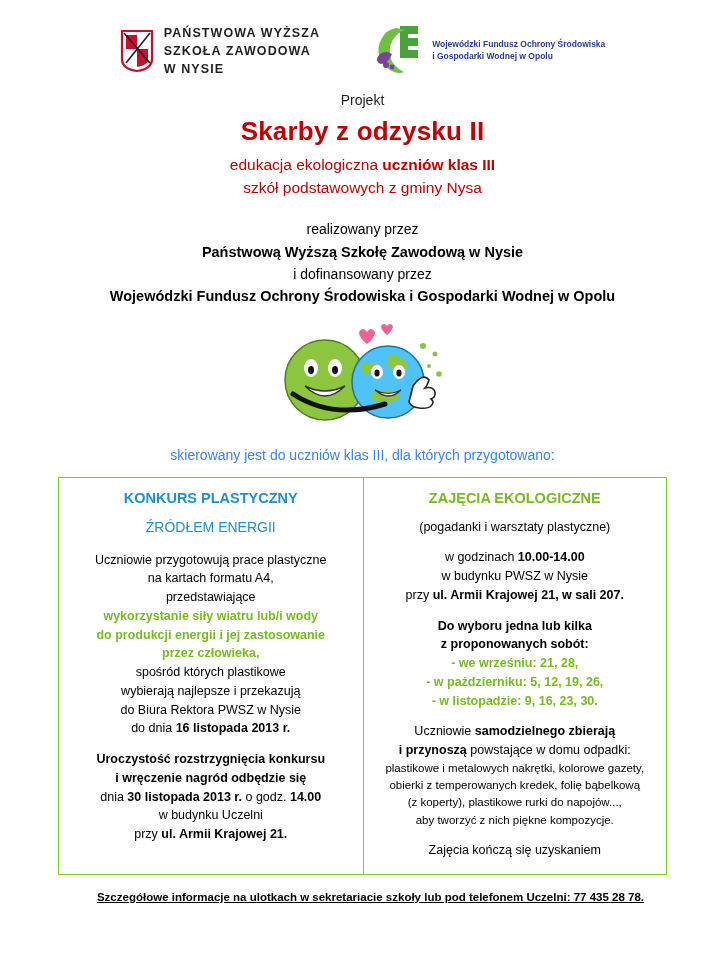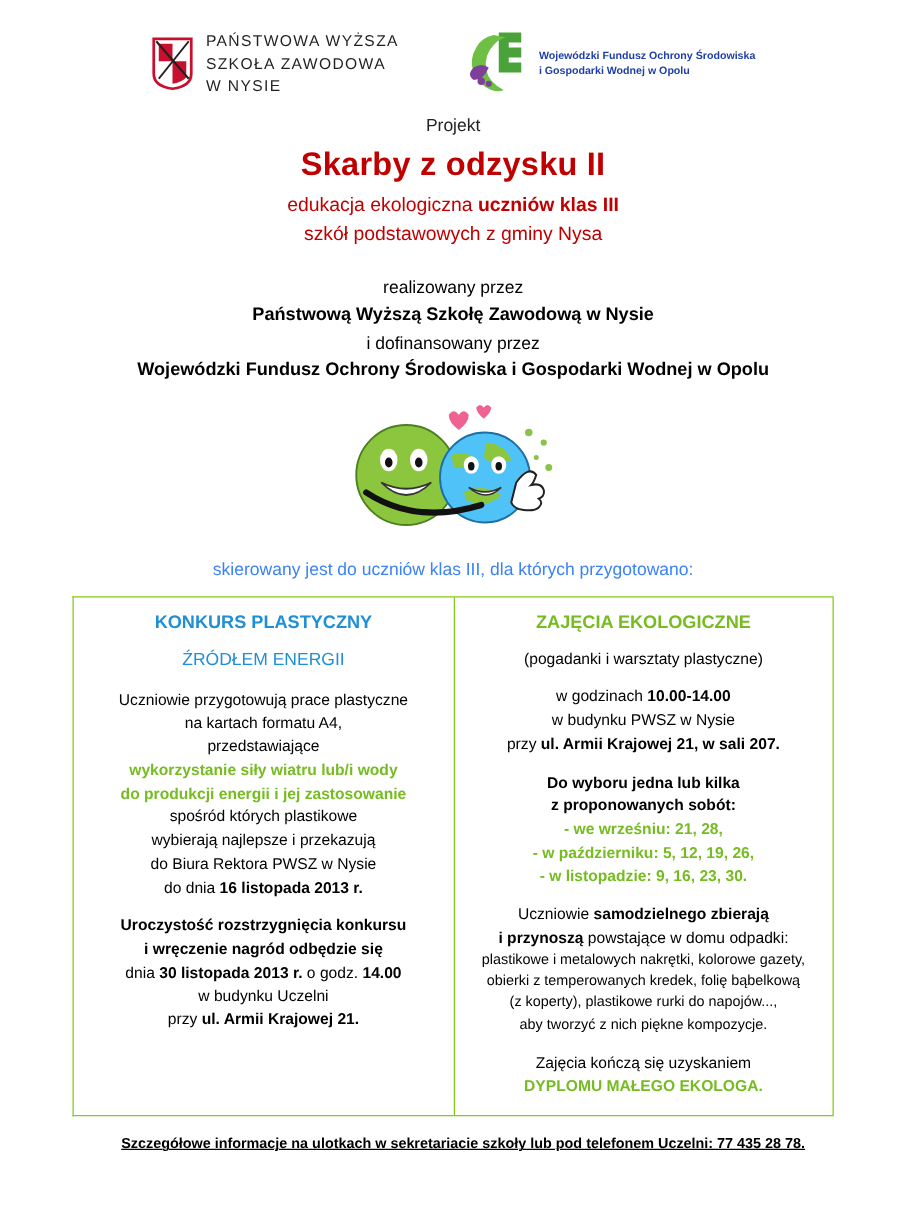--- a/index.html
+++ b/index.html
@@ -35,21 +35,21 @@
     gap: 10px;
   }
   .crest {
     width: 34px;
     height: 44px;
     position: relative;
   }
   .crest svg { display: block; }
   .pwsz-text {
     font-size: 12.5px;
-    font-weight: normal;
+    font-weight: bold;
     letter-spacing: 1.1px;
     line-height: 1.45;
     color: #231f20;
   }
   .logo-wfos {
     display: flex;
     align-items: center;
     gap: 8px;
   }
   .wfos-mark {
@@ -287,20 +287,21 @@
       <div class="konkurs-name">ŹRÓDŁEM ENERGII</div>
 
       <div class="body-text">
         <div>Uczniowie przygotowują prace plastyczne</div>
         <div>na kartach formatu A4,</div>
         <div>przedstawiające</div>
       </div>
       <div class="body-text green-strong">
         <div>wykorzystanie siły wiatru lub/i wody</div>
         <div>do produkcji energii i jej zastosowanie</div>
+        <div>przez człowieka,</div>
       </div>
       <div class="body-text">
         <div>spośród których plastikowe</div>
         <div>wybierają najlepsze i przekazują</div>
         <div>do Biura Rektora PWSZ w Nysie</div>
         <div>
           <span>do dnia </span><span class="bold">16 listopada 2013 r.</span>
         </div>
       </div>
 
@@ -361,21 +362,20 @@
         <div>plastikowe i metalowych nakrętki, kolorowe gazety,</div>
         <div>obierki z temperowanych kredek, folię bąbelkową</div>
         <div>(z koperty), plastikowe rurki do napojów...,</div>
         <div>aby tworzyć z nich piękne kompozycje.</div>
       </div>
 
       <div class="gap"></div>
 
       <div class="body-text">
         <div>Zajęcia kończą się uzyskaniem</div>
-        <div class="green-strong">DYPLOMU MAŁEGO EKOLOGA.</div>
       </div>
     </div>
 
   </div>
 
   <div class="footer">Szczegółowe informacje na ulotkach w sekretariacie szkoły lub pod telefonem Uczelni: 77 435 28 78.</div>
 
 </div>
 
 </body></html>

